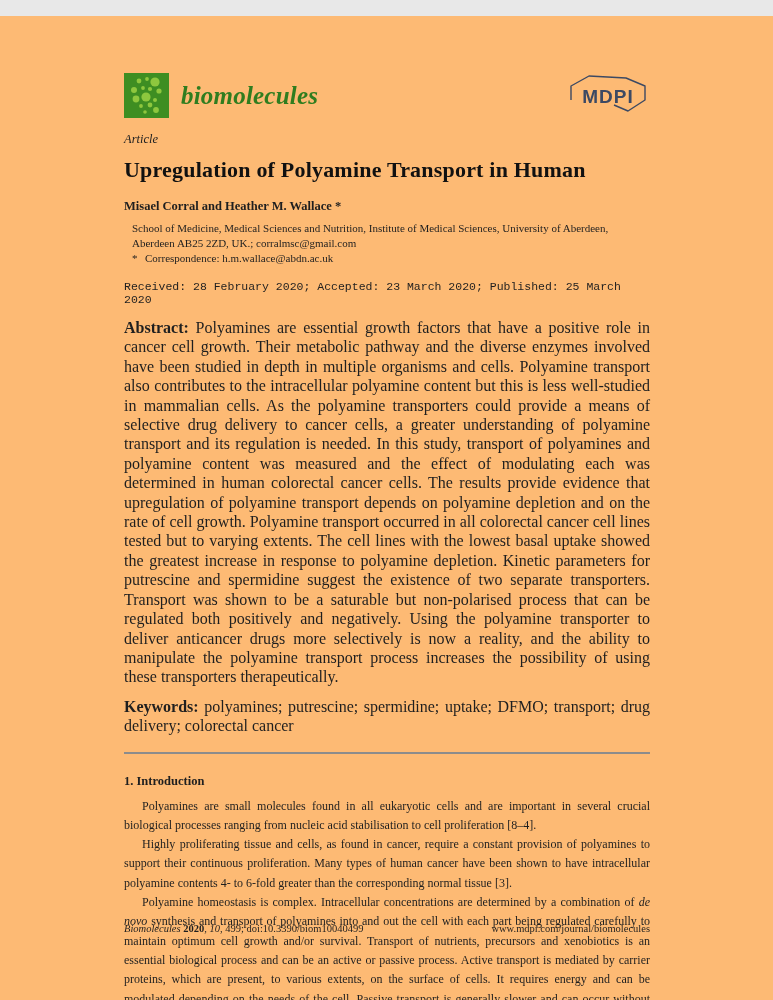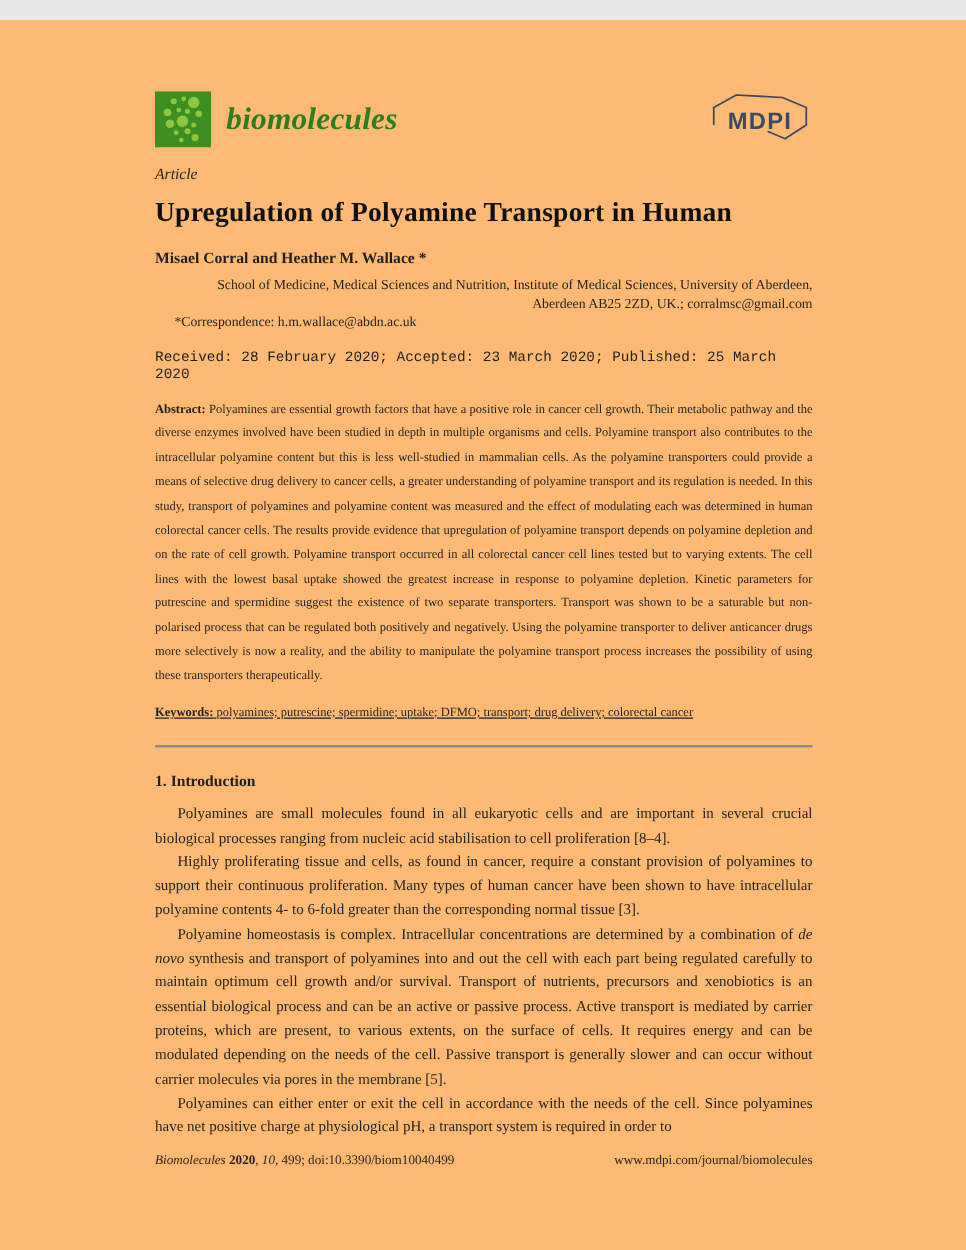--- a/index.html
+++ b/index.html
@@ -22,28 +22,28 @@
     font-style:italic;font-weight:bold;
     font-size:25px;color:var(--wordmark_green,#2f7d1f);
     margin-left:12px;letter-spacing:.2px;
   }
   .mdpi-logo{display:block;}
   
   .article-type{margin-top:14px;font-style:italic;font-size:12.5px;color:#222;}
   .title{margin:6px 0 0 0;font-size:22px;font-weight:bold;line-height:33px;color:#111;letter-spacing:.2px;}
   .title span{display:block;}
   .authors{margin-top:13px;font-size:12.5px;font-weight:bold;}
-  .affiliation{margin-top:7px;padding-left:8px;font-size:11px;line-height:15px;color:#1f1f1f;text-align:right;}
+  .affiliation{margin-top:7px;padding-left:8px;font-size:11px;line-height:15px;color:#1f1f1f;}
   .correspondence{display:flex;}
   .corr-marker{width:13px;}
   .dates{margin-top:14px;font-size:11.5px;font-family:Liberation Mono, monospace;}
   .abstract, .keywords{
-    margin:12px 0 0 0;font-size:10px;line-height:19.4px;text-align:justify;
+    margin:12px 0 0 0;font-size:16px;line-height:19.4px;text-align:justify;
   }
-  .keywords{margin-top:10px;text-decoration:underline;}
+  .keywords{margin-top:10px;}
   .runin{font-weight:bold;}
   .rule{border:none;height:2px;background:var(--rule_gray,#8c8c8c);margin:16px 0 0 0;}
   
   .section-heading{margin:20px 0 0 0;font-size:12.5px;font-weight:bold;}
   .body-par{margin:8px 0 0 0;font-size:12px;line-height:19.3px;text-align:justify;text-indent:18px;}
   .body-par + .body-par{margin-top:0;}
   .italic{font-style:italic;}
   
   .footer{
     position:absolute;left:124px;right:123px;top:907px;

